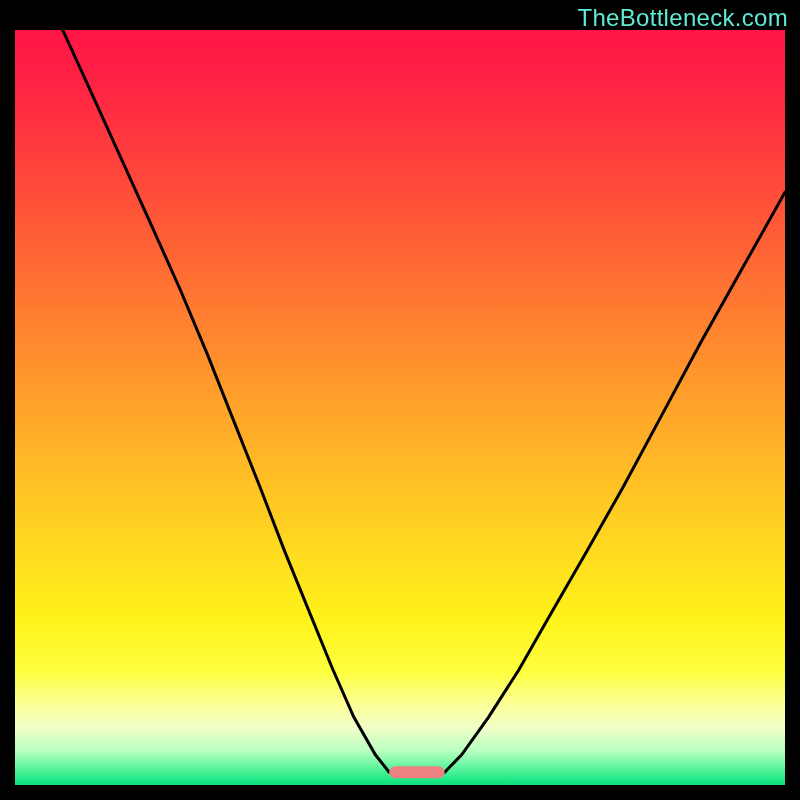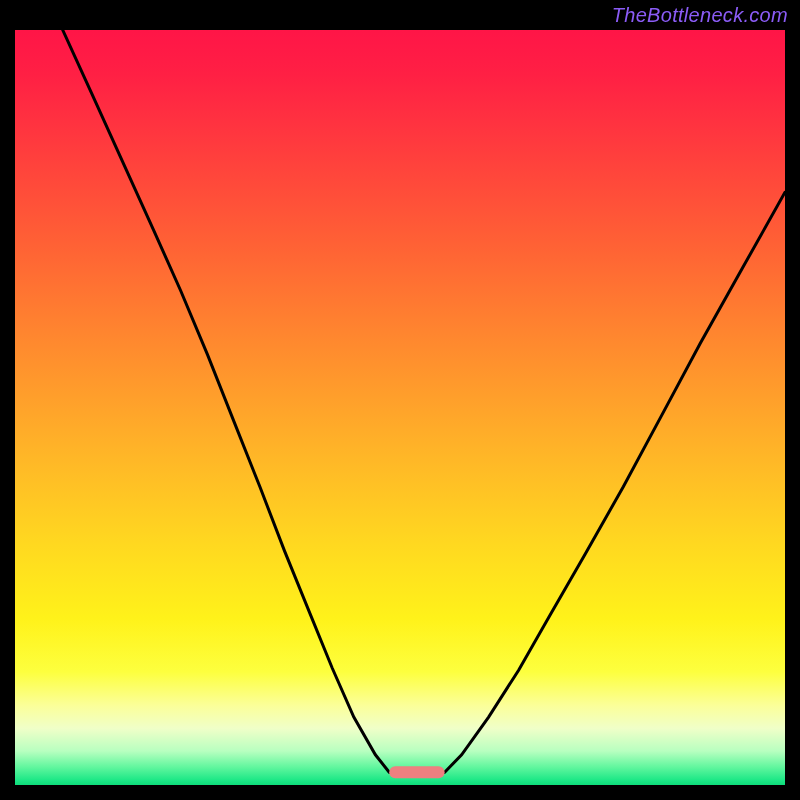--- a/index.html
+++ b/index.html
@@ -14,26 +14,25 @@
   .frame {
     position: relative;
     width: 800px;
     height: 800px;
     background: #000;
   }
   .watermark {
     position: absolute;
     top: 4px;
     right: 12px;
-    color: #8b5cf6;
-    font-size: 20px;
+    color: #5eead4;
+    font-size: 24px;
     letter-spacing: 0.3px;
     font-weight: 500;
     z-index: 2;
-    font-style: italic;
   }
   .plot-area {
     position: absolute;
     left: 15px;
     top: 30px;
     width: 770px;
     height: 755px;
   }
   .gradient {
     width: 100%;

